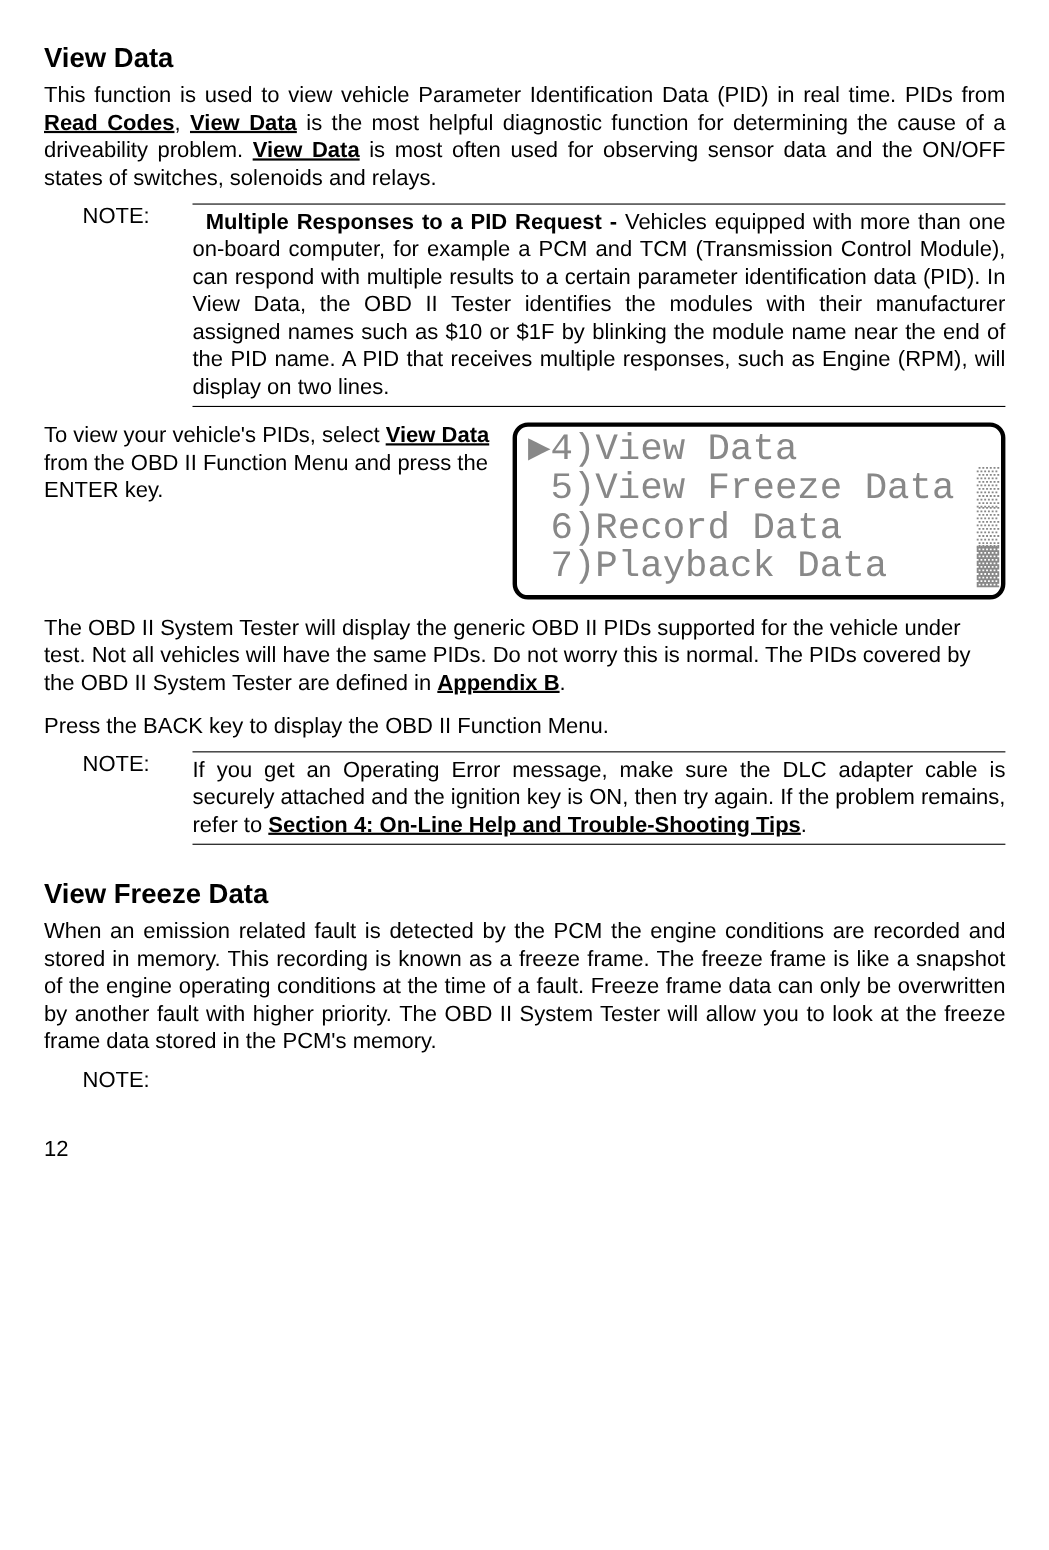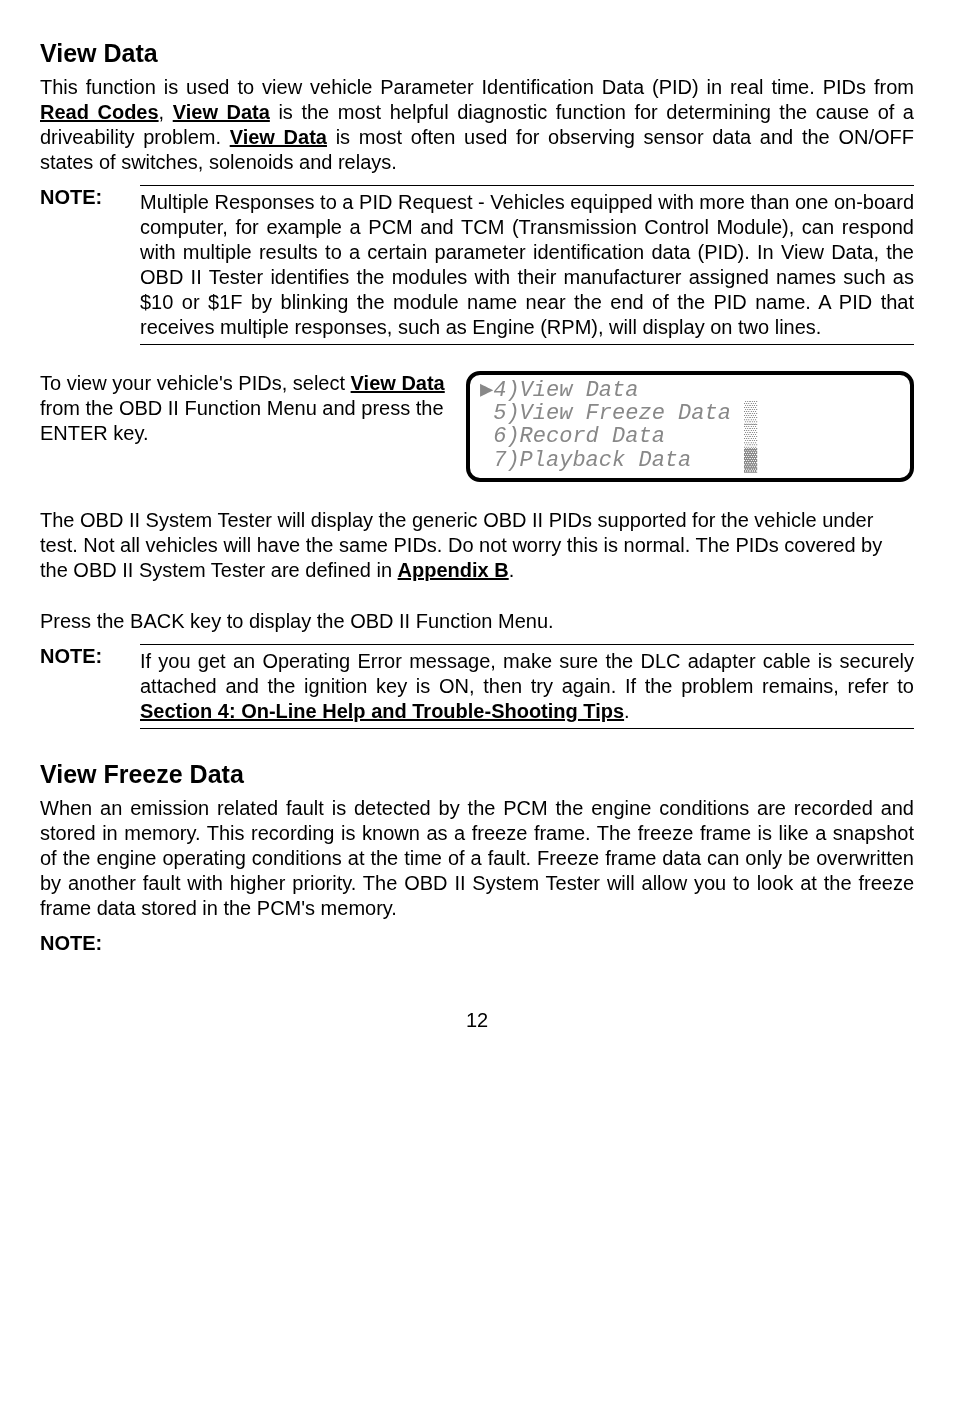--- a/index.html
+++ b/index.html
@@ -18,57 +18,58 @@
       margin: 8px 0 4px;
     }
     .justify {
       text-align: justify;
     }
     .note-row {
       display: flex;
       margin: 8px 0;
     }
     .note-label {
-      font-weight: bold;
+      font-weight: normal;
       flex: 0 0 100px;
+      margin-left: 35px;
     }
     .note-body {
       flex: 1;
       border-top: 1px solid #000;
       border-bottom: 1px solid #000;
       padding: 4px 0;
       text-align: justify;
     }
     .note-title {
-      font-weight: normal;
+      font-weight: bold;
+      margin-left: 12px;
     }
     .two-col {
       display: flex;
       align-items: flex-start;
       gap: 1px;
-      margin: 26px 0;
+      margin: 14px 0;
     }
     .left {
       flex: 1;
     }
     .lcd {
       width: 420px;
       border: 4px solid #000;
       border-radius: 14px;
       padding: 4px 10px 6px;
       font-family: "Courier New", monospace;
-      font-size: 22px;
+      font-size: 34px;
       line-height: 1.05;
       letter-spacing: 0px;
       white-space: pre;
       color: #888;
-      font-style: italic;
     }
     .page-num {
-      text-align: center;
+      text-align: left;
       margin-top: 24px;
     }
     b { font-weight: bold; text-decoration: underline; }
     p { margin: 6px 0 10px; }
   </style>
 </head>
 <body>
 
 <h2>View Data</h2>
 

